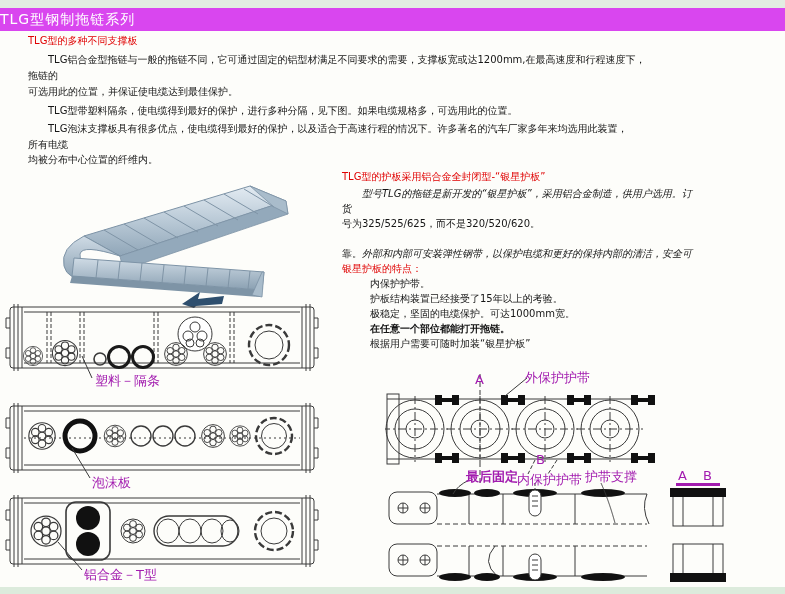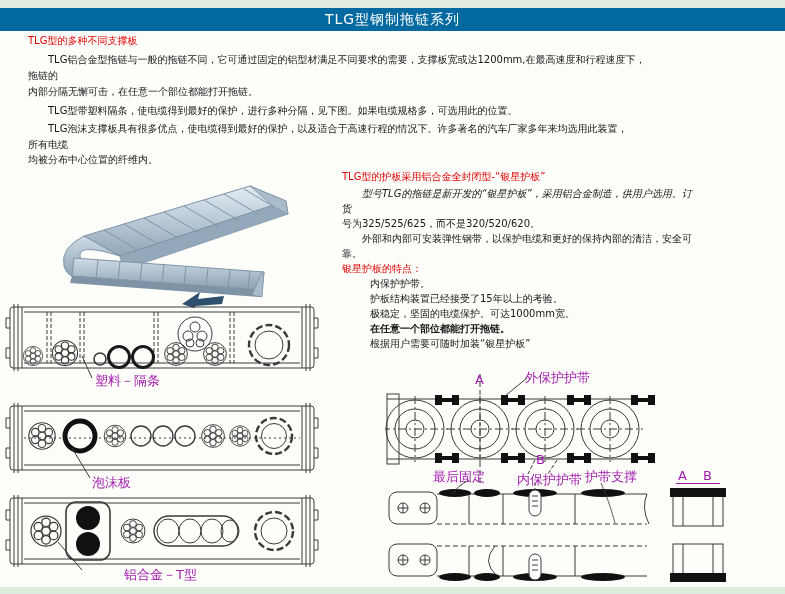--- a/index.html
+++ b/index.html
@@ -5,54 +5,54 @@
   html,body{margin:0;padding:0;}
   body{
     width:785px;height:594px;position:relative;overflow:hidden;
     background:#fdfdfa;
     font-family:"DejaVu Sans",sans-serif;
   }
   .abs{position:absolute;}
   .frame-top{left:0;top:0;width:785px;height:8px;background:#e2ede2;}
   .frame-bottom{left:0;top:587px;width:785px;height:7px;background:#dcebdc;}
   .header-bar{
-    left:0;top:8px;width:785px;height:23px;background:#0369a1;
-    display:flex;align-items:center;justify-content:center;
+    left:0;top:8px;width:785px;height:23px;background:#d946ef;
+    display:flex;align-items:center;
   }
   .header-title{color:#ffffff;font-size:14px;letter-spacing:1px;}
   .line{position:absolute;font-size:10px;color:#151515;white-space:nowrap;line-height:15px;margin-left:24px;}
   .red{color:#e00000;}
   .dlabel{position:absolute;font-size:13px;color:#a21caf;white-space:nowrap;}
-  .ab-label{border-bottom:1px solid #a21caf;padding:0 2px;letter-spacing:6px;}
+  .ab-label{border-bottom:3px solid #a21caf;padding:0 2px;letter-spacing:6px;}
   svg{display:block;}
 </style>
 </head>
 <body>
 
 <div class="abs frame-top"></div>
 <div class="abs frame-bottom"></div>
 
 <div class="abs header-bar">
   <span class="header-title">TLG型钢制拖链系列</span>
 </div>
 
 <div class="line red" style="left:4px;top:33px;">TLG型的多种不同支撑板</div>
 <div class="line" style="left:4px;top:52px;">　　TLG铝合金型拖链与一般的拖链不同，它可通过固定的铝型材满足不同要求的需要，支撑板宽或达1200mm,在最高速度和行程速度下，</div>
 <div class="line" style="left:4px;top:68px;">拖链的</div>
-<div class="line" style="left:4px;top:84px;">内部分隔无懈可击，在任意一个部位都能打开拖链。</div>
+<div class="line" style="left:4px;top:84px;">可选用此的位置，并保证使电缆达到最佳保护。</div>
 <div class="line" style="left:4px;top:103px;">　　TLG型带塑料隔条，使电缆得到最好的保护，进行多种分隔，见下图。如果电缆规格多，可选用此的位置。</div>
 <div class="line" style="left:4px;top:121px;">　　TLG泡沫支撑板具有很多优点，使电缆得到最好的保护，以及适合于高速行程的情况下。许多著名的汽车厂家多年来均选用此装置，</div>
 <div class="line" style="left:4px;top:137px;">所有电缆</div>
 <div class="line" style="left:4px;top:152px;">均被分布中心位置的纤维内。</div>
 
 <div class="line red" style="left:318px;top:169px;">TLG型的护板采用铝合金全封闭型-“银星护板”</div>
 <div class="line" style="left:318px;top:186px;font-style:italic;">　　型号TLG的拖链是新开发的“银星护板”，采用铝合金制造，供用户选用。订</div>
 <div class="line" style="left:318px;top:201px;">货</div>
 <div class="line" style="left:318px;top:216px;">号为325/525/625，而不是320/520/620。</div>
-<div class="line" style="left:318px;top:231px;">　　外部和内部可安装弹性钢带，以保护电缆和更好的保持内部的清洁，安全可</div>
+<div class="line" style="left:318px;top:246px;font-style:italic;">　　外部和内部可安装弹性钢带，以保护电缆和更好的保持内部的清洁，安全可</div>
 <div class="line" style="left:318px;top:246px;">靠。</div>
 <div class="line red" style="left:318px;top:261px;">银星护板的特点：</div>
 <div class="line" style="left:346px;top:276px;">内保护护带。</div>
 <div class="line" style="left:346px;top:291px;">护板结构装置已经接受了15年以上的考验。</div>
 <div class="line" style="left:346px;top:306px;">极稳定，坚固的电缆保护。可达1000mm宽。</div>
 <div class="line" style="left:346px;top:321px;font-weight:bold;">在任意一个部位都能打开拖链。</div>
 <div class="line" style="left:346px;top:336px;">根据用户需要可随时加装“银星护板”</div>
 
 <svg class="abs" style="left:12px;top:176px;" width="300" height="122" viewBox="0 0 300 122">
   <defs>
@@ -204,21 +204,21 @@
   <use href="#b7" transform="translate(131,39) scale(1.0)"></use>
   <rect x="152" y="24" width="84" height="30" rx="15" stroke="#3a3a3a" fill="none" stroke-width="1.4"></rect>
   <ellipse cx="166" cy="39" rx="11" ry="12" stroke="#3a3a3a" fill="none"></ellipse>
   <ellipse cx="188" cy="39" rx="11" ry="12" stroke="#3a3a3a" fill="none"></ellipse>
   <ellipse cx="210" cy="39" rx="11" ry="12" stroke="#3a3a3a" fill="none"></ellipse>
   <ellipse cx="228" cy="39" rx="9" ry="11" stroke="#3a3a3a" fill="none"></ellipse>
   <circle cx="272" cy="39" r="19" stroke="#3a3a3a" fill="none" stroke-dasharray="7,3" stroke-width="2.4"></circle>
   <circle cx="272" cy="39" r="13" stroke="#3a3a3a" fill="none"></circle>
   <path d="M56,50 L80,78" stroke="#3a3a3a" fill="none"></path>
 </svg>
-<div class="dlabel" style="left:84px;top:566px;margin-left:40px;">铝合金－T型</div>
+<div class="dlabel" style="left:84px;top:566px;">铝合金－T型</div>
 
 <svg class="abs" style="left:385px;top:368px;" width="400" height="224" viewBox="0 0 400 224">
   <defs>
     <g id="link" stroke="#3a3a3a" fill="none">
       <circle r="29"></circle>
         <circle r="20"></circle>
         <circle r="9"></circle>
       <line x1="-33" y1="0" x2="33" y2="0" stroke-dasharray="8,3,2,3"></line>
       <line x1="0" y1="-33" x2="0" y2="33" stroke-dasharray="8,3,2,3"></line>
     </g>
@@ -310,16 +310,16 @@
     <rect x="288" y="176" width="50" height="32"></rect>
     <line x1="298" y1="176" x2="298" y2="208"></line>
       <line x1="328" y1="176" x2="328" y2="208"></line>
   </g>
   <rect x="285" y="205" width="56" height="9" fill="#111"></rect>
 </svg>
 
 <div class="dlabel" style="left:475px;top:372px;">A</div>
 <div class="dlabel" style="left:525px;top:369px;">外保护护带</div>
 <div class="dlabel" style="left:536px;top:452px;">B</div>
-<div class="dlabel" style="left:433px;top:468px;">最后固定</div>
+<div class="dlabel" style="left:466px;top:468px;font-weight:bold;">最后固定</div>
 <div class="dlabel" style="left:517px;top:471px;">内保护护带</div>
 <div class="dlabel" style="left:585px;top:468px;">护带支撑</div>
 <div class="dlabel ab-label" style="left:676px;top:468px;">A B</div>
 
 </body></html>

